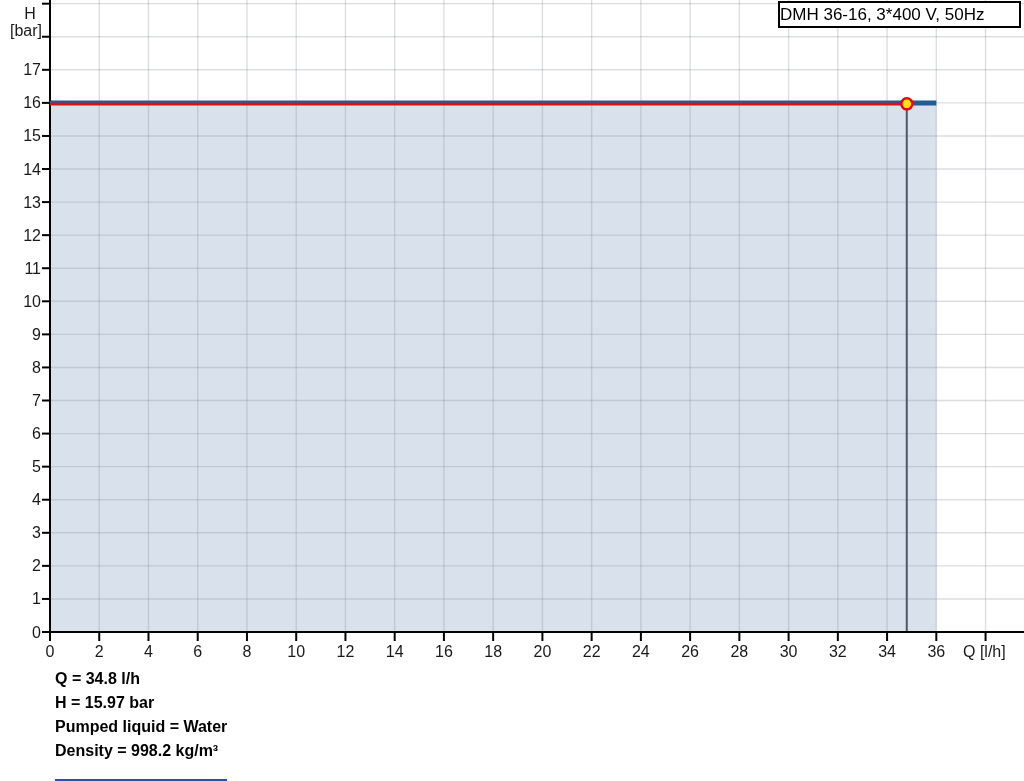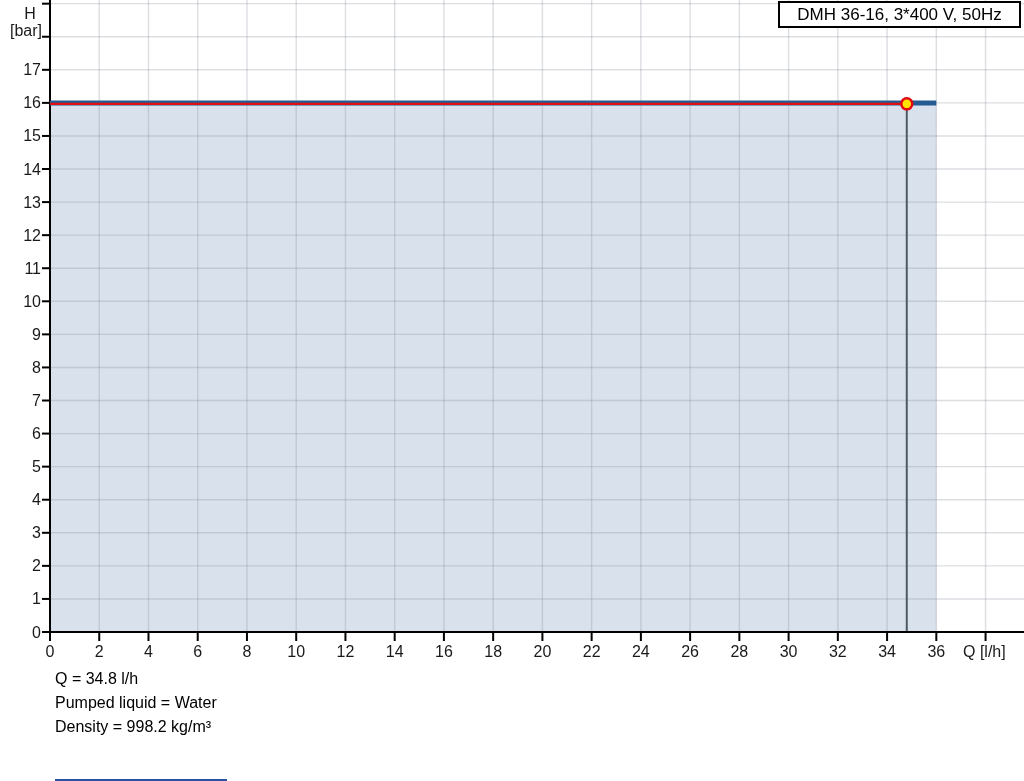--- a/index.html
+++ b/index.html
@@ -4,28 +4,28 @@
 <style>
   html,body{margin:0;padding:0;background:#fff;}
   .stage{
     position:relative;width:1024px;height:781px;background:#ffffff;overflow:hidden;
     font-family:"Liberation Sans","DejaVu Sans",sans-serif;
   }
   #chart{position:absolute;left:0;top:0;}
   .legend-box{
     position:absolute;left:778px;top:1px;width:243px;height:27px;
     background:#ffffff;border:2px solid #000000;box-sizing:border-box;
-    display:flex;align-items:center;justify-content:center;
+    display:flex;align-items:center;justify-content:flex-start;
     font-size:17px;color:#000;white-space:nowrap;
   }
   .info-block{
     position:absolute;left:55px;top:667px;width:600px;
     font-size:16px;line-height:24px;color:#000;
   }
-  .info-block div{white-space:nowrap;}
+  .info-block div{white-space:nowrap;font-weight:bold;}
   .bottom-edge-line{
     position:absolute;left:55px;top:779px;width:172px;height:2px;background:#2a52a2;
   }
 </style>
 </head>
 <body>
 
 <div class="stage">
 
   <svg id="chart" width="1024" height="662" viewBox="0 0 1024 662">
@@ -155,18 +155,19 @@
       <line x1="906.776" y1="105.87209999999993" x2="906.776" y2="631" stroke="#4d5a66" stroke-width="2"></line>
       <circle cx="906.776" cy="103.87209999999993" r="5.5" fill="#ffe500" stroke="#e30613" stroke-width="2.5"></circle>
     </svg>
 
   <div class="legend-box">
     <span>DMH 36-16, 3*400 V, 50Hz</span>
   </div>
 
   <div class="info-block">
     <div>Q = 34.8 l/h</div>
+    <div>H = 15.97 bar</div>
     <div>Pumped liquid = Water</div>
     <div>Density = 998.2 kg/m³</div>
   </div>
 
   <div class="bottom-edge-line"></div>
 </div>
 
 </body></html>

